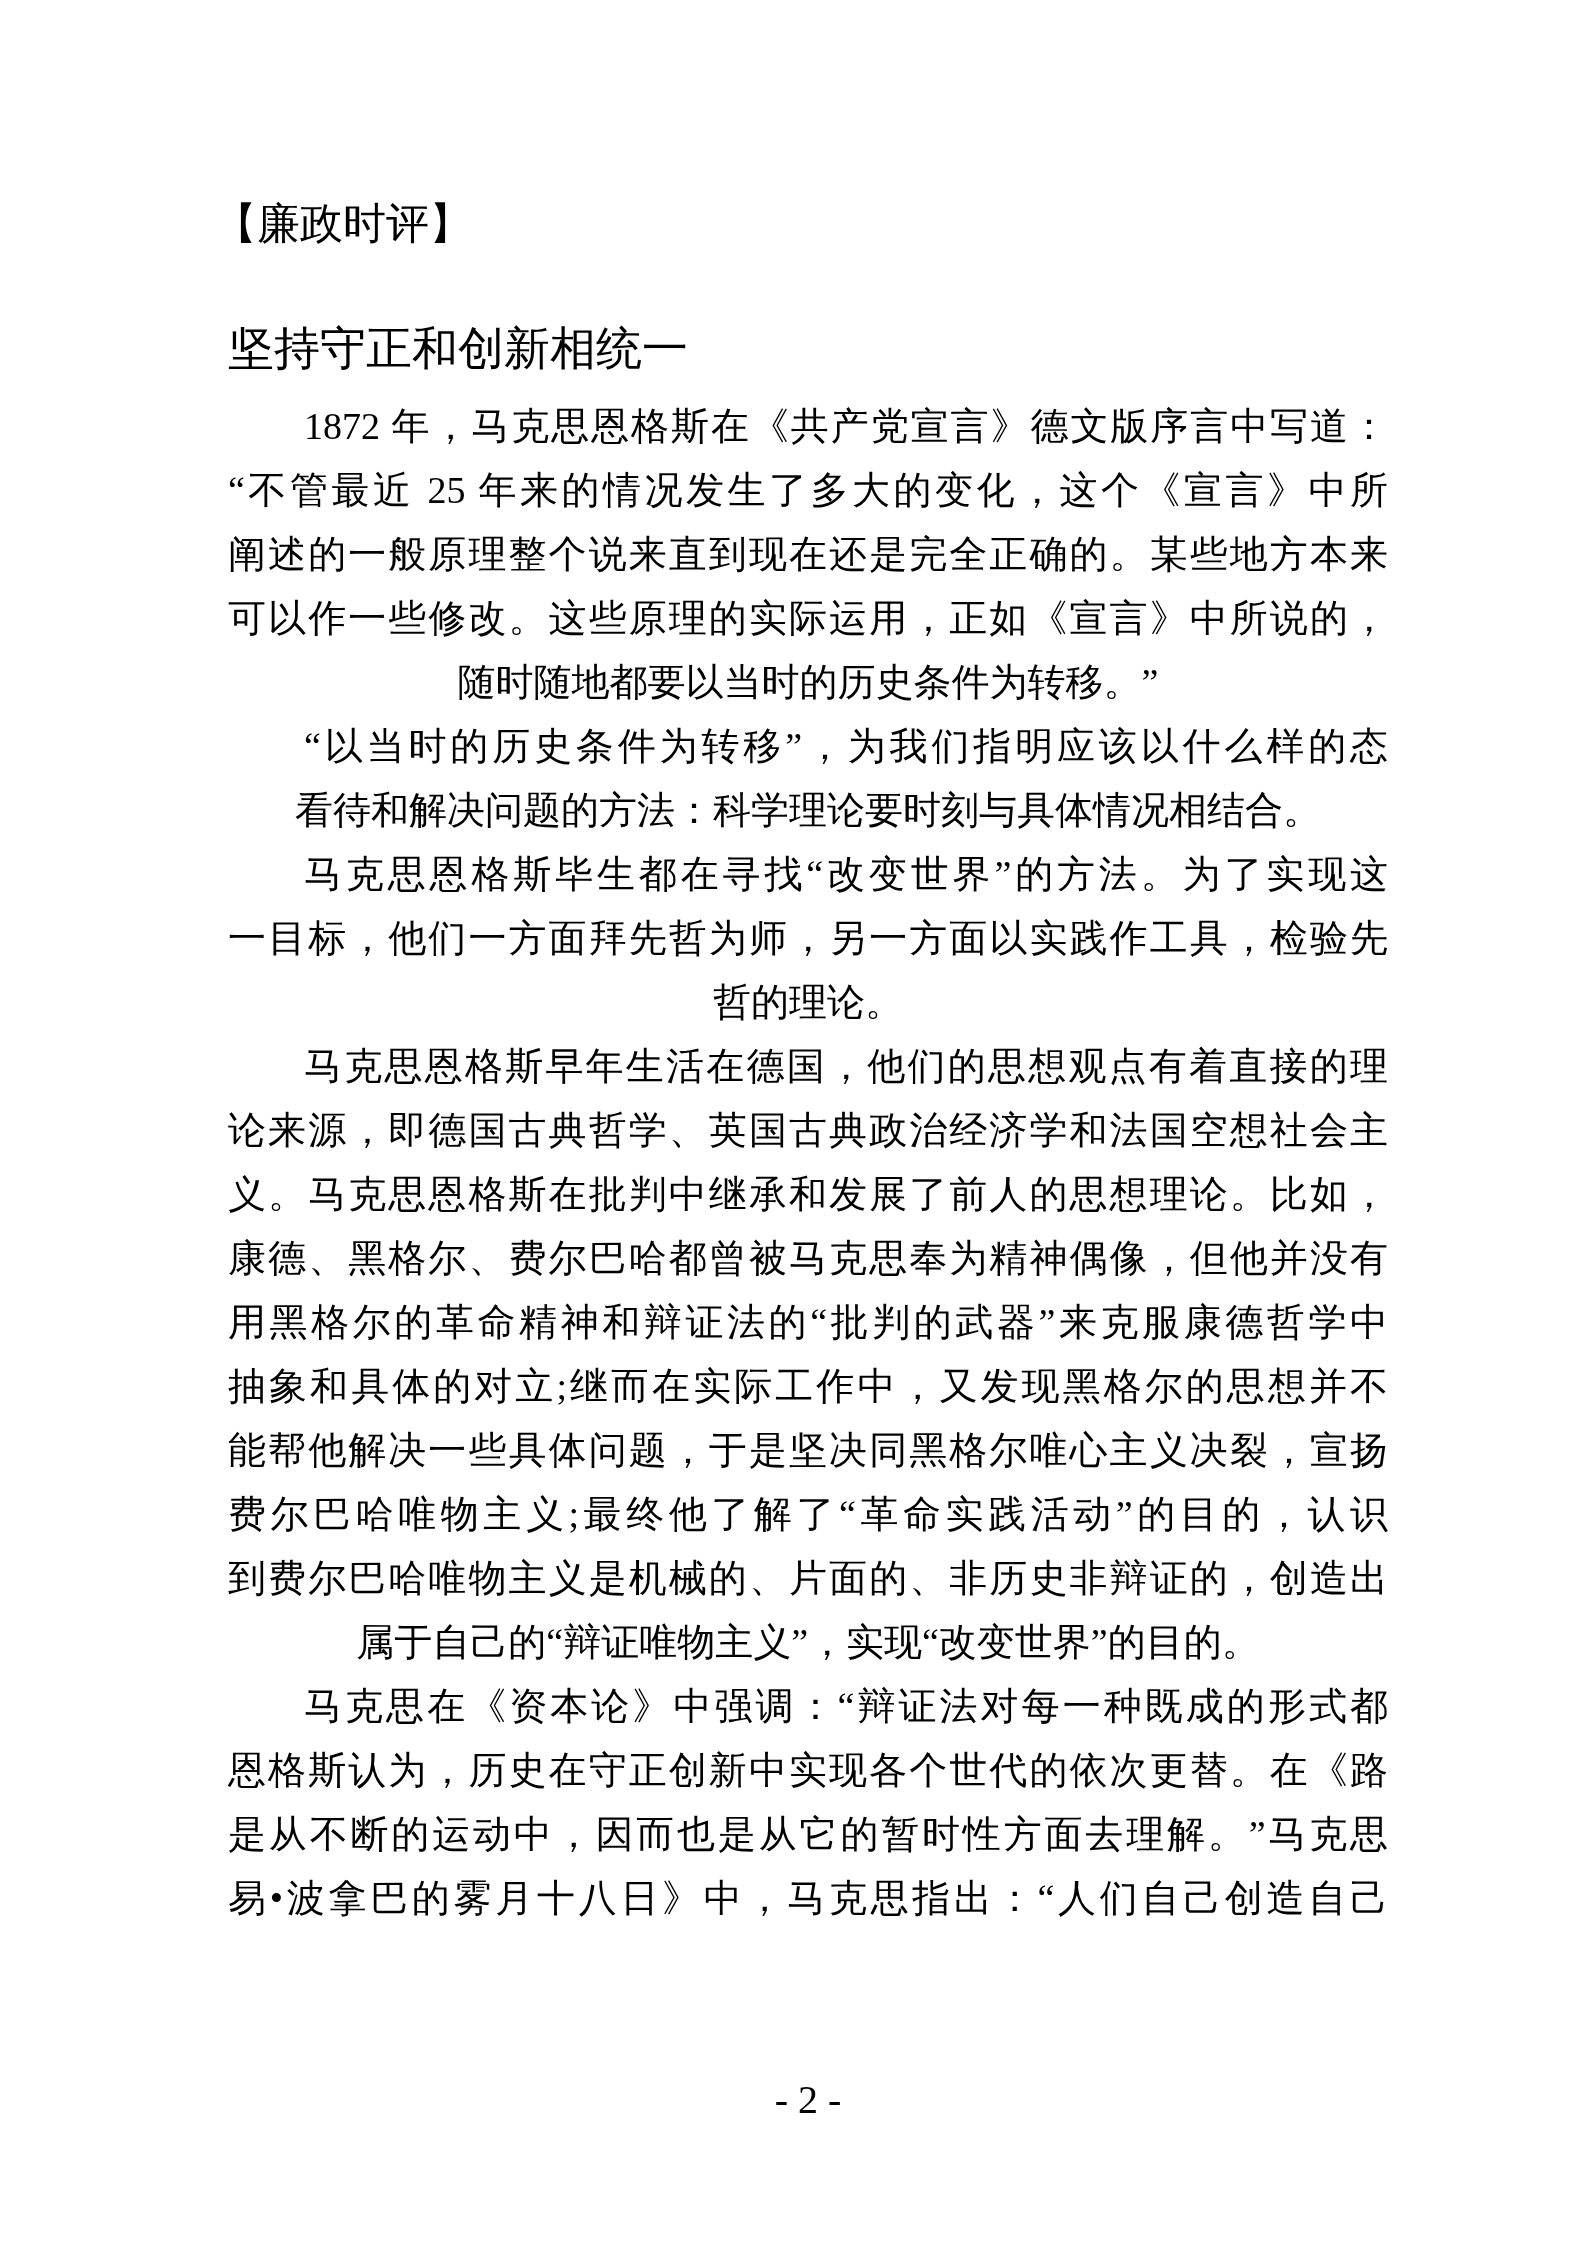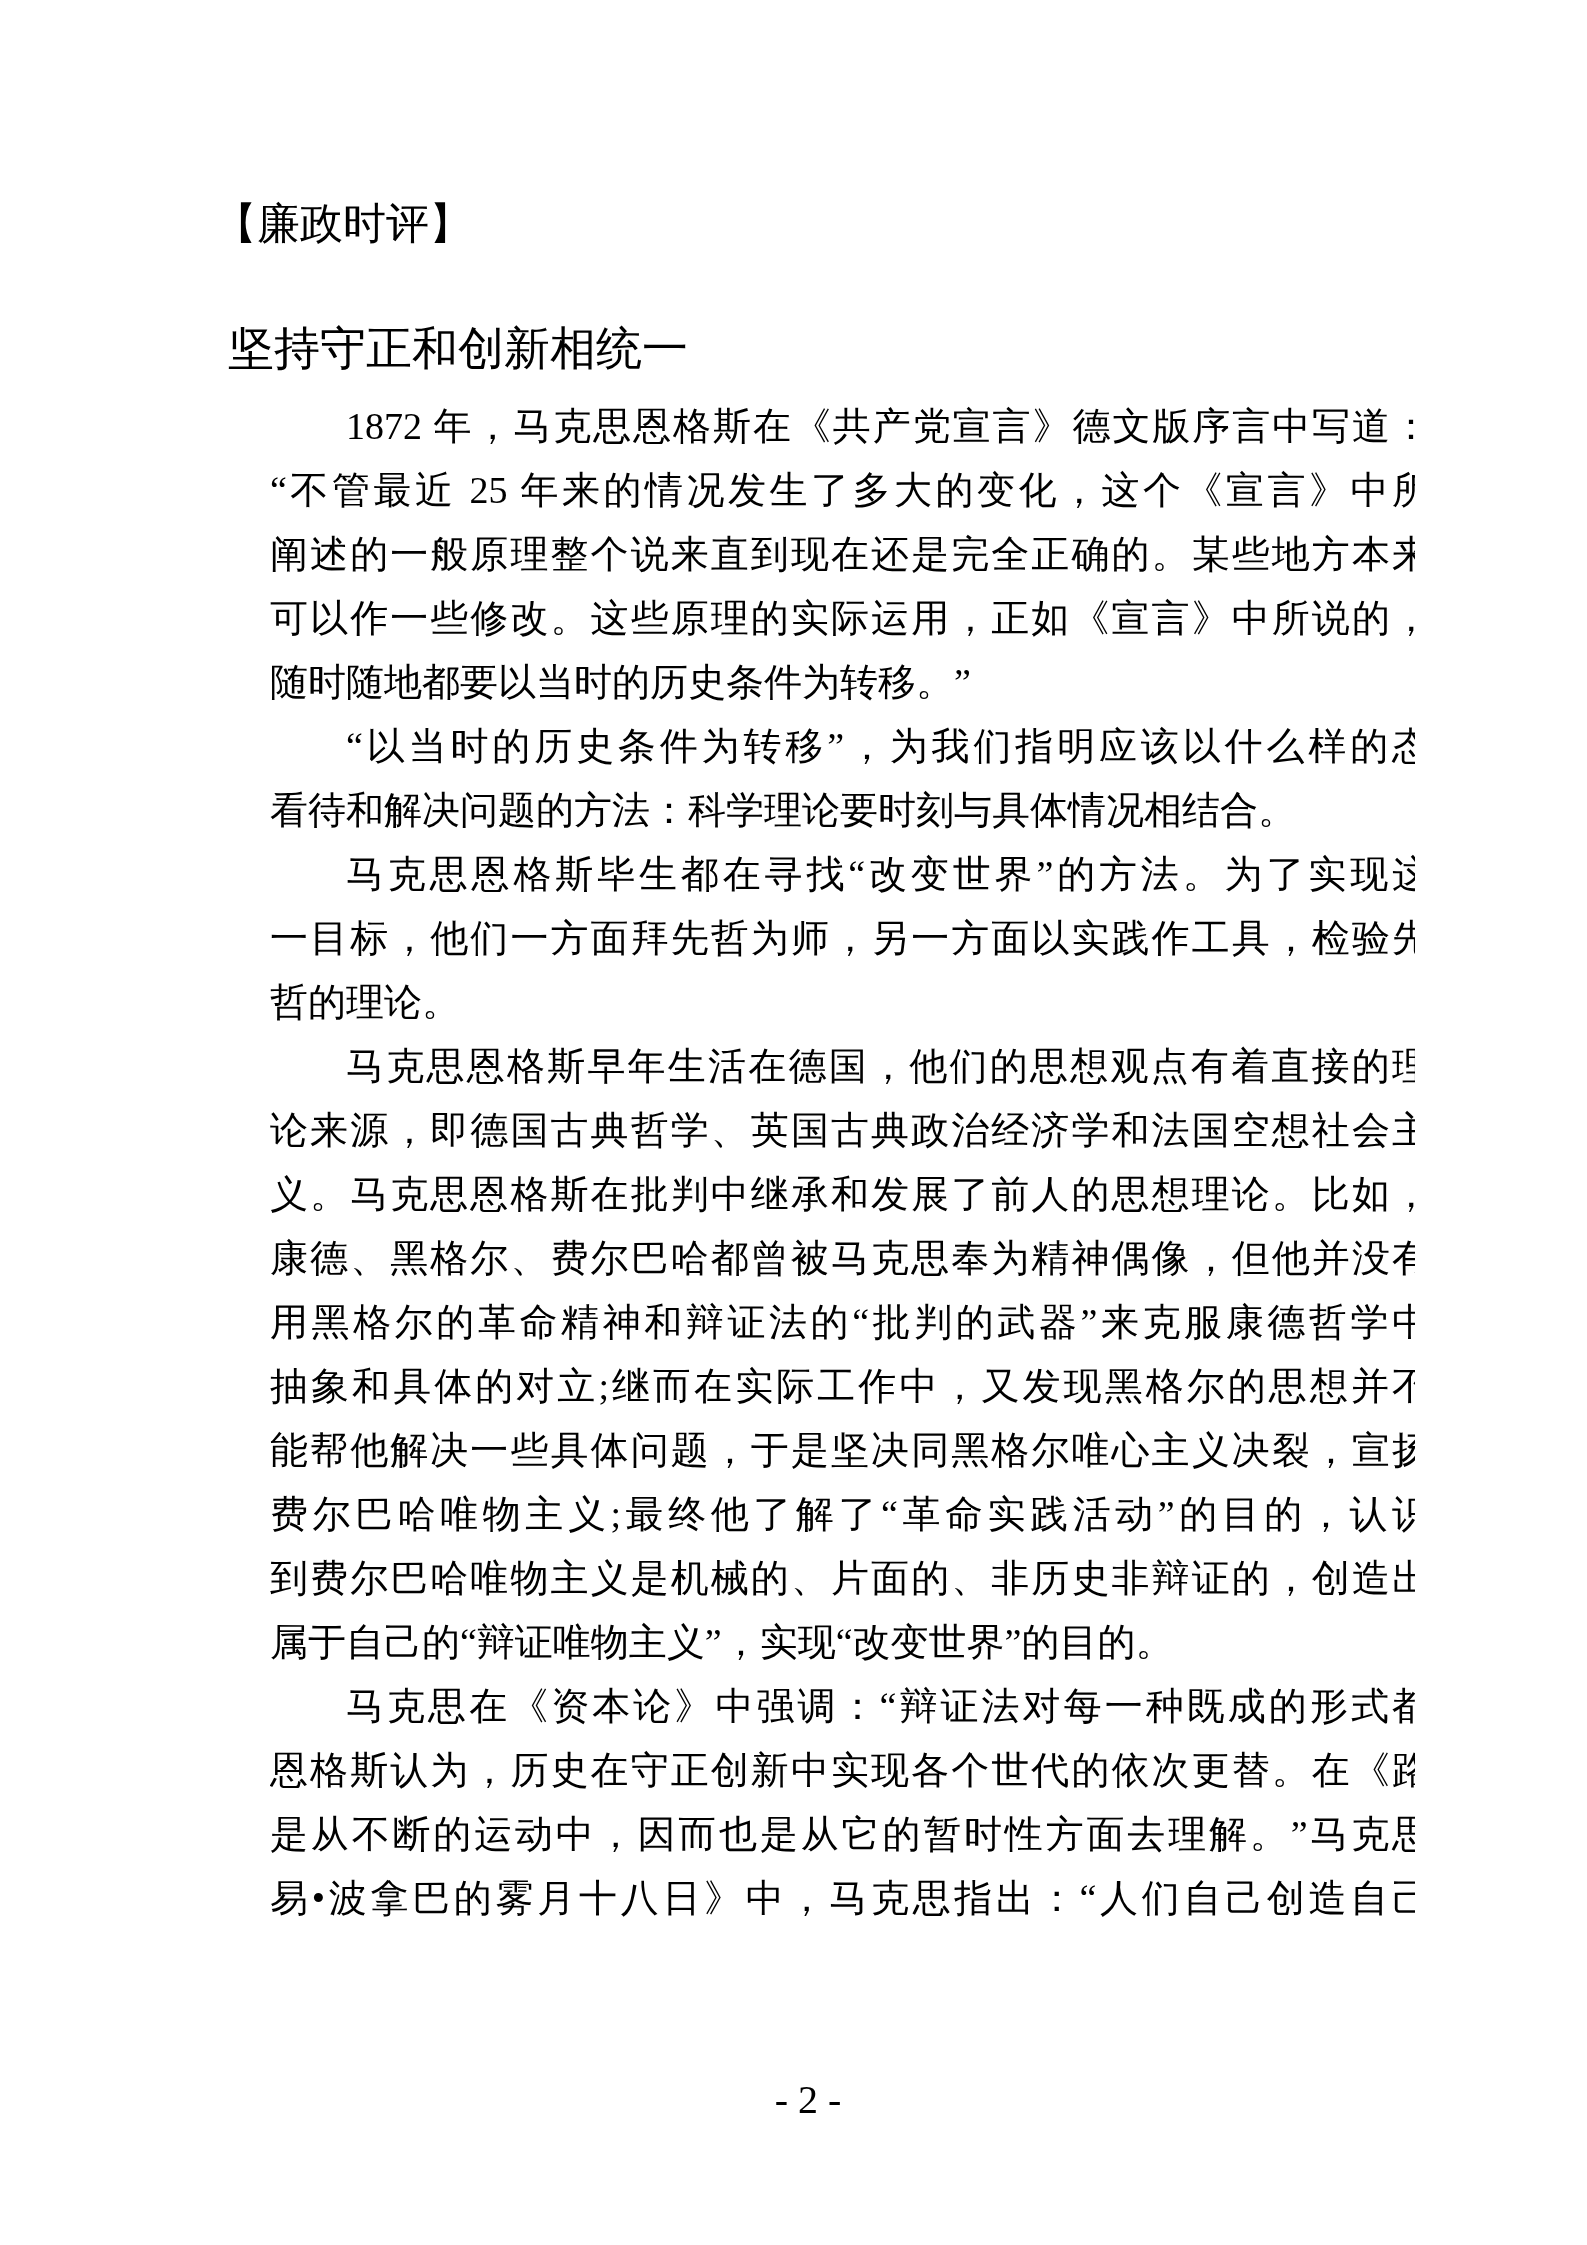--- a/index.html
+++ b/index.html
@@ -32,33 +32,32 @@
     font-size: 46px;
     line-height: 1;
     text-align: left;
     white-space: nowrap;
   }
   .doc-body {
     position: absolute;
     left: 228px;
     top: 394px;
     width: 1160px;
-    margin-left: 42px;
   }
   .paragraph {
     margin: 0;
     padding: 0;
   }
   .line {
     height: 64px;
     line-height: 64px;
     font-size: 38px;
     white-space: nowrap;
     overflow: hidden;
-    text-align: left;
+    text-align: center;
   }
   .line.just {
     text-align: justify;
     text-align-last: justify;
     text-justify: inter-character;
   }
   .line.indent {
     padding-left: 76px;
   }
   .doc-footer {

